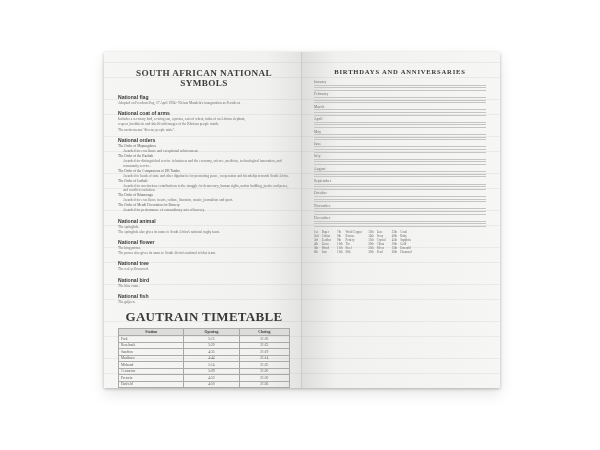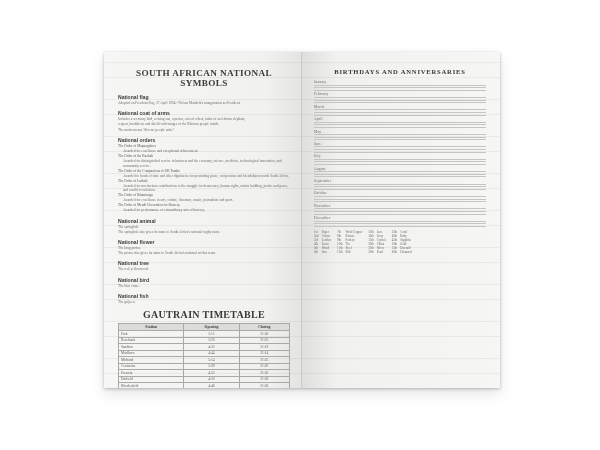--- a/index.html
+++ b/index.html
@@ -34,21 +34,21 @@
     margin:0 0 1px 0;font-size:5.1px;font-weight:bold;color:#3a3a3a;
     font-family:"Liberation Sans", sans-serif;
   }
   .sec p{margin:0 0 .5px 0;font-size:3.5px;line-height:1.34;color:#6e6e6e;}
   .sec ul{margin:0;padding:0;list-style:none;}
   .sec li{font-size:3.5px;line-height:1.35;color:#6e6e6e;margin:0 0 .3px 0;}
   .sec li.b{color:#585858;}
   .indent{padding-left:5px;display:block;}
 
   .gautrain-title{
-    text-align:center;font-size:10px;font-weight:bold;color:#3a3a3a;
+    text-align:center;font-size:13px;font-weight:bold;color:#3a3a3a;
     margin:5px 0 3px 0;font-variant:small-caps;letter-spacing:.3px;
   }
   table.tt{width:100%;border-collapse:collapse;font-size:3.6px;color:#5c5c5c;}
   table.tt th,table.tt td{border:.4px solid #a9a9a7;padding:.7px 2px;line-height:1.15;}
   table.tt th{background:#dcdcda;font-weight:bold;font-size:3.8px;color:#3f3f3f;}
   table.tt td.c{text-align:center;}
 
   
   .ba-title{
     text-align:center;font-size:6.6px;font-weight:bold;color:#3a3a3a;

